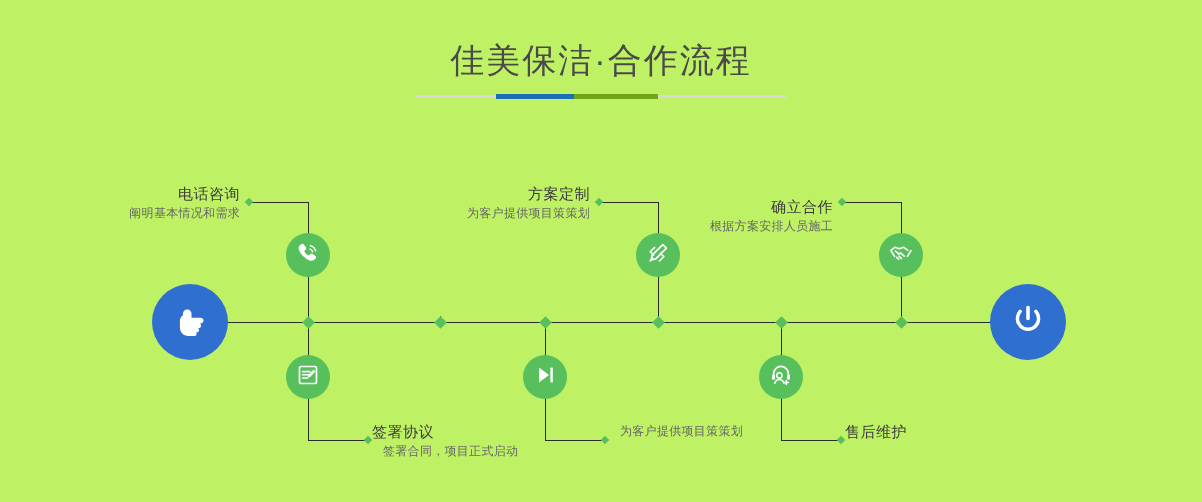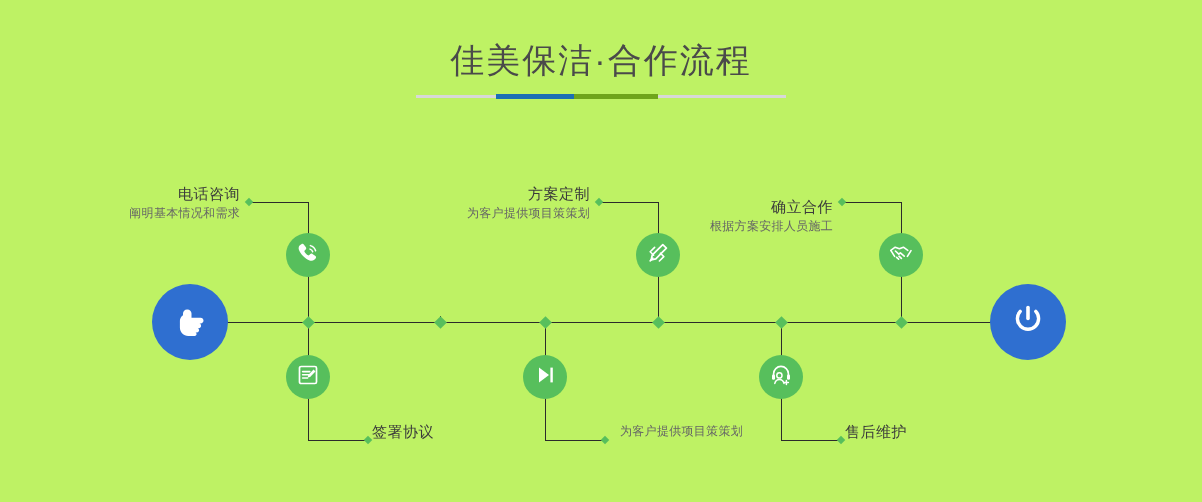--- a/index.html
+++ b/index.html
@@ -208,20 +208,21 @@
       <span>
         <svg width="26" height="26" viewBox="0 0 26 26">
           <rect x="4.5" y="4.5" width="17" height="17" rx="1.6" stroke="#ffffff" stroke-width="1.7" fill="none"></rect>
           <path d="M7.6 9.6h7.2M7.6 12.8h6M7.6 16h5" stroke="#ffffff" stroke-width="1.6" stroke-linecap="round"></path>
           <path d="M18.6 7.6l1.9 1.9-5.4 5.4-2.4.5.5-2.4z" fill="#ffffff"></path>
         </svg>
       </span>
     </div>
     <div class="label align-left" style="left:372px; top:272px; width:260px;">
       <div class="lbl-title">签署协议</div>
+      <div class="lbl-desc" style="padding-left:11px;">签署合同，项目正式启动</div>
     </div>
 
     <div class="diamond" style="left:436px; top:168px; background:#57bf5c"></div>
     <div class="vline" style="left:440px; top:166px; height:8px;"></div>
     <div class="diamond" style="left:541px; top:168px; background:#57bf5c"></div>
 
     <div class="vline" style="left:658px; top:52px; height:120px;"></div>
     <div class="hline" style="left:599px; top:52px; width:60px;"></div>
     <div class="diamond small" style="left:596px; top:49px; background:#57bf5c"></div>
     <div class="diamond" style="left:654px; top:168px; background:#57bf5c"></div>

